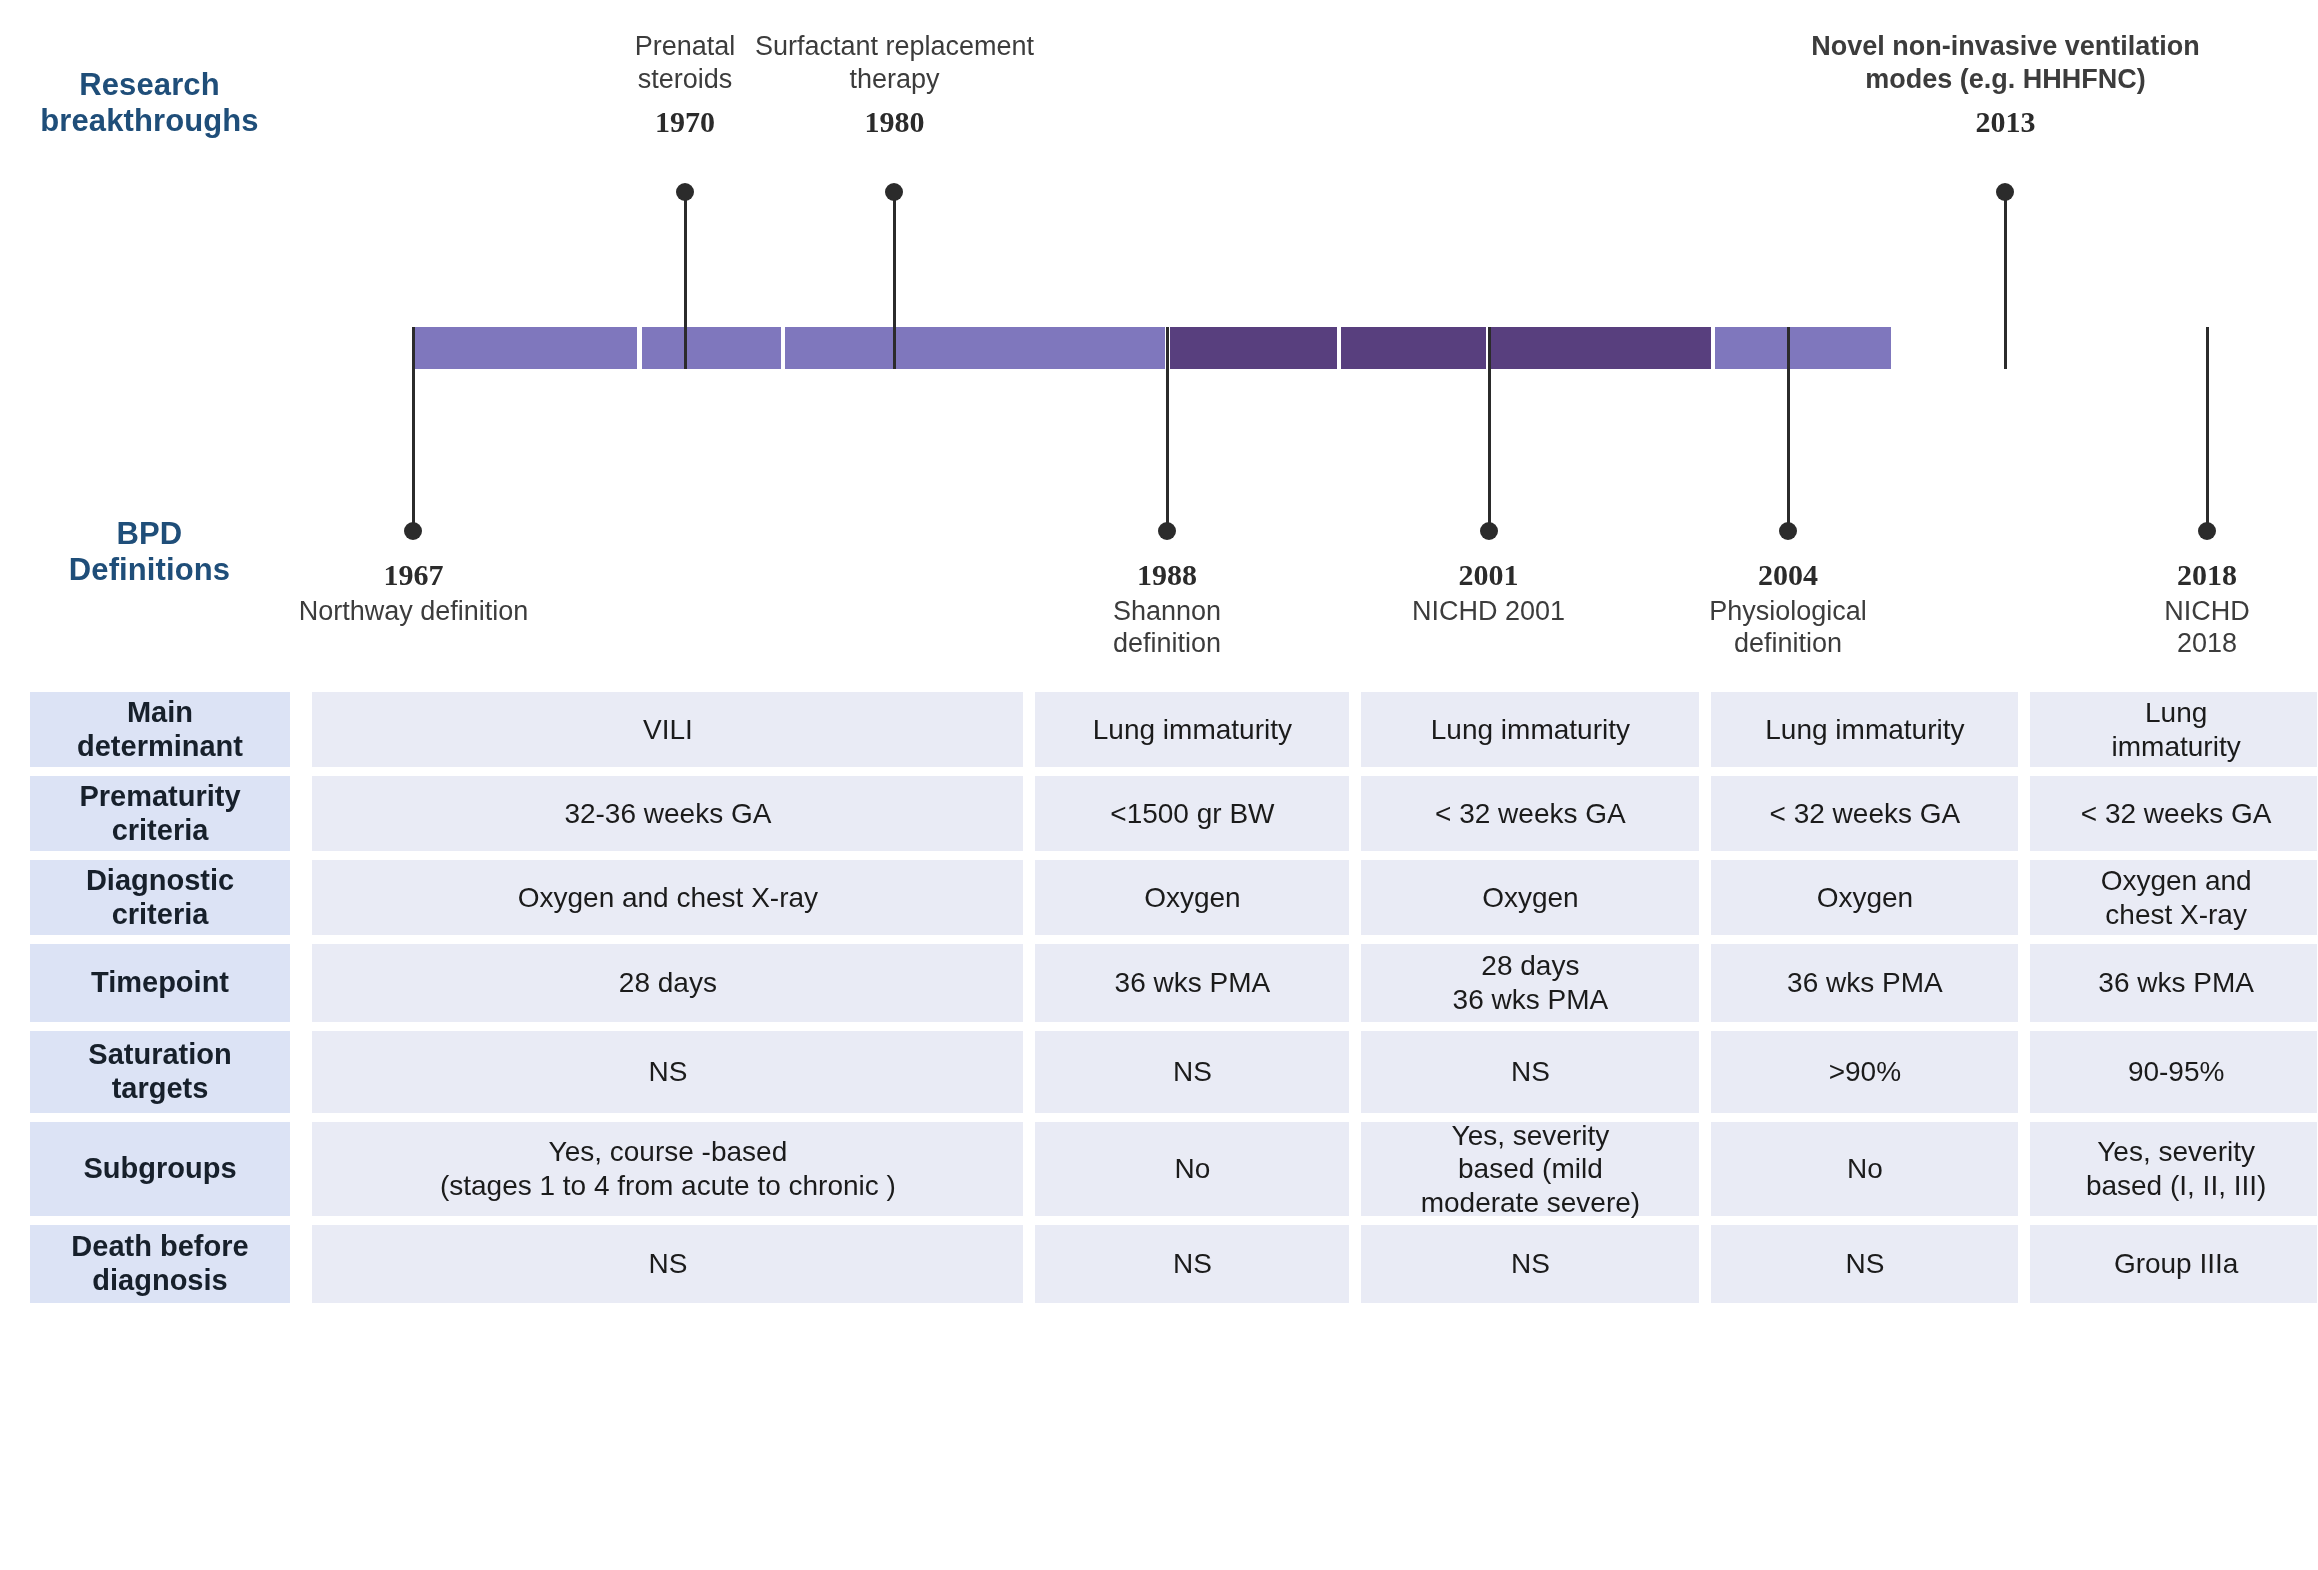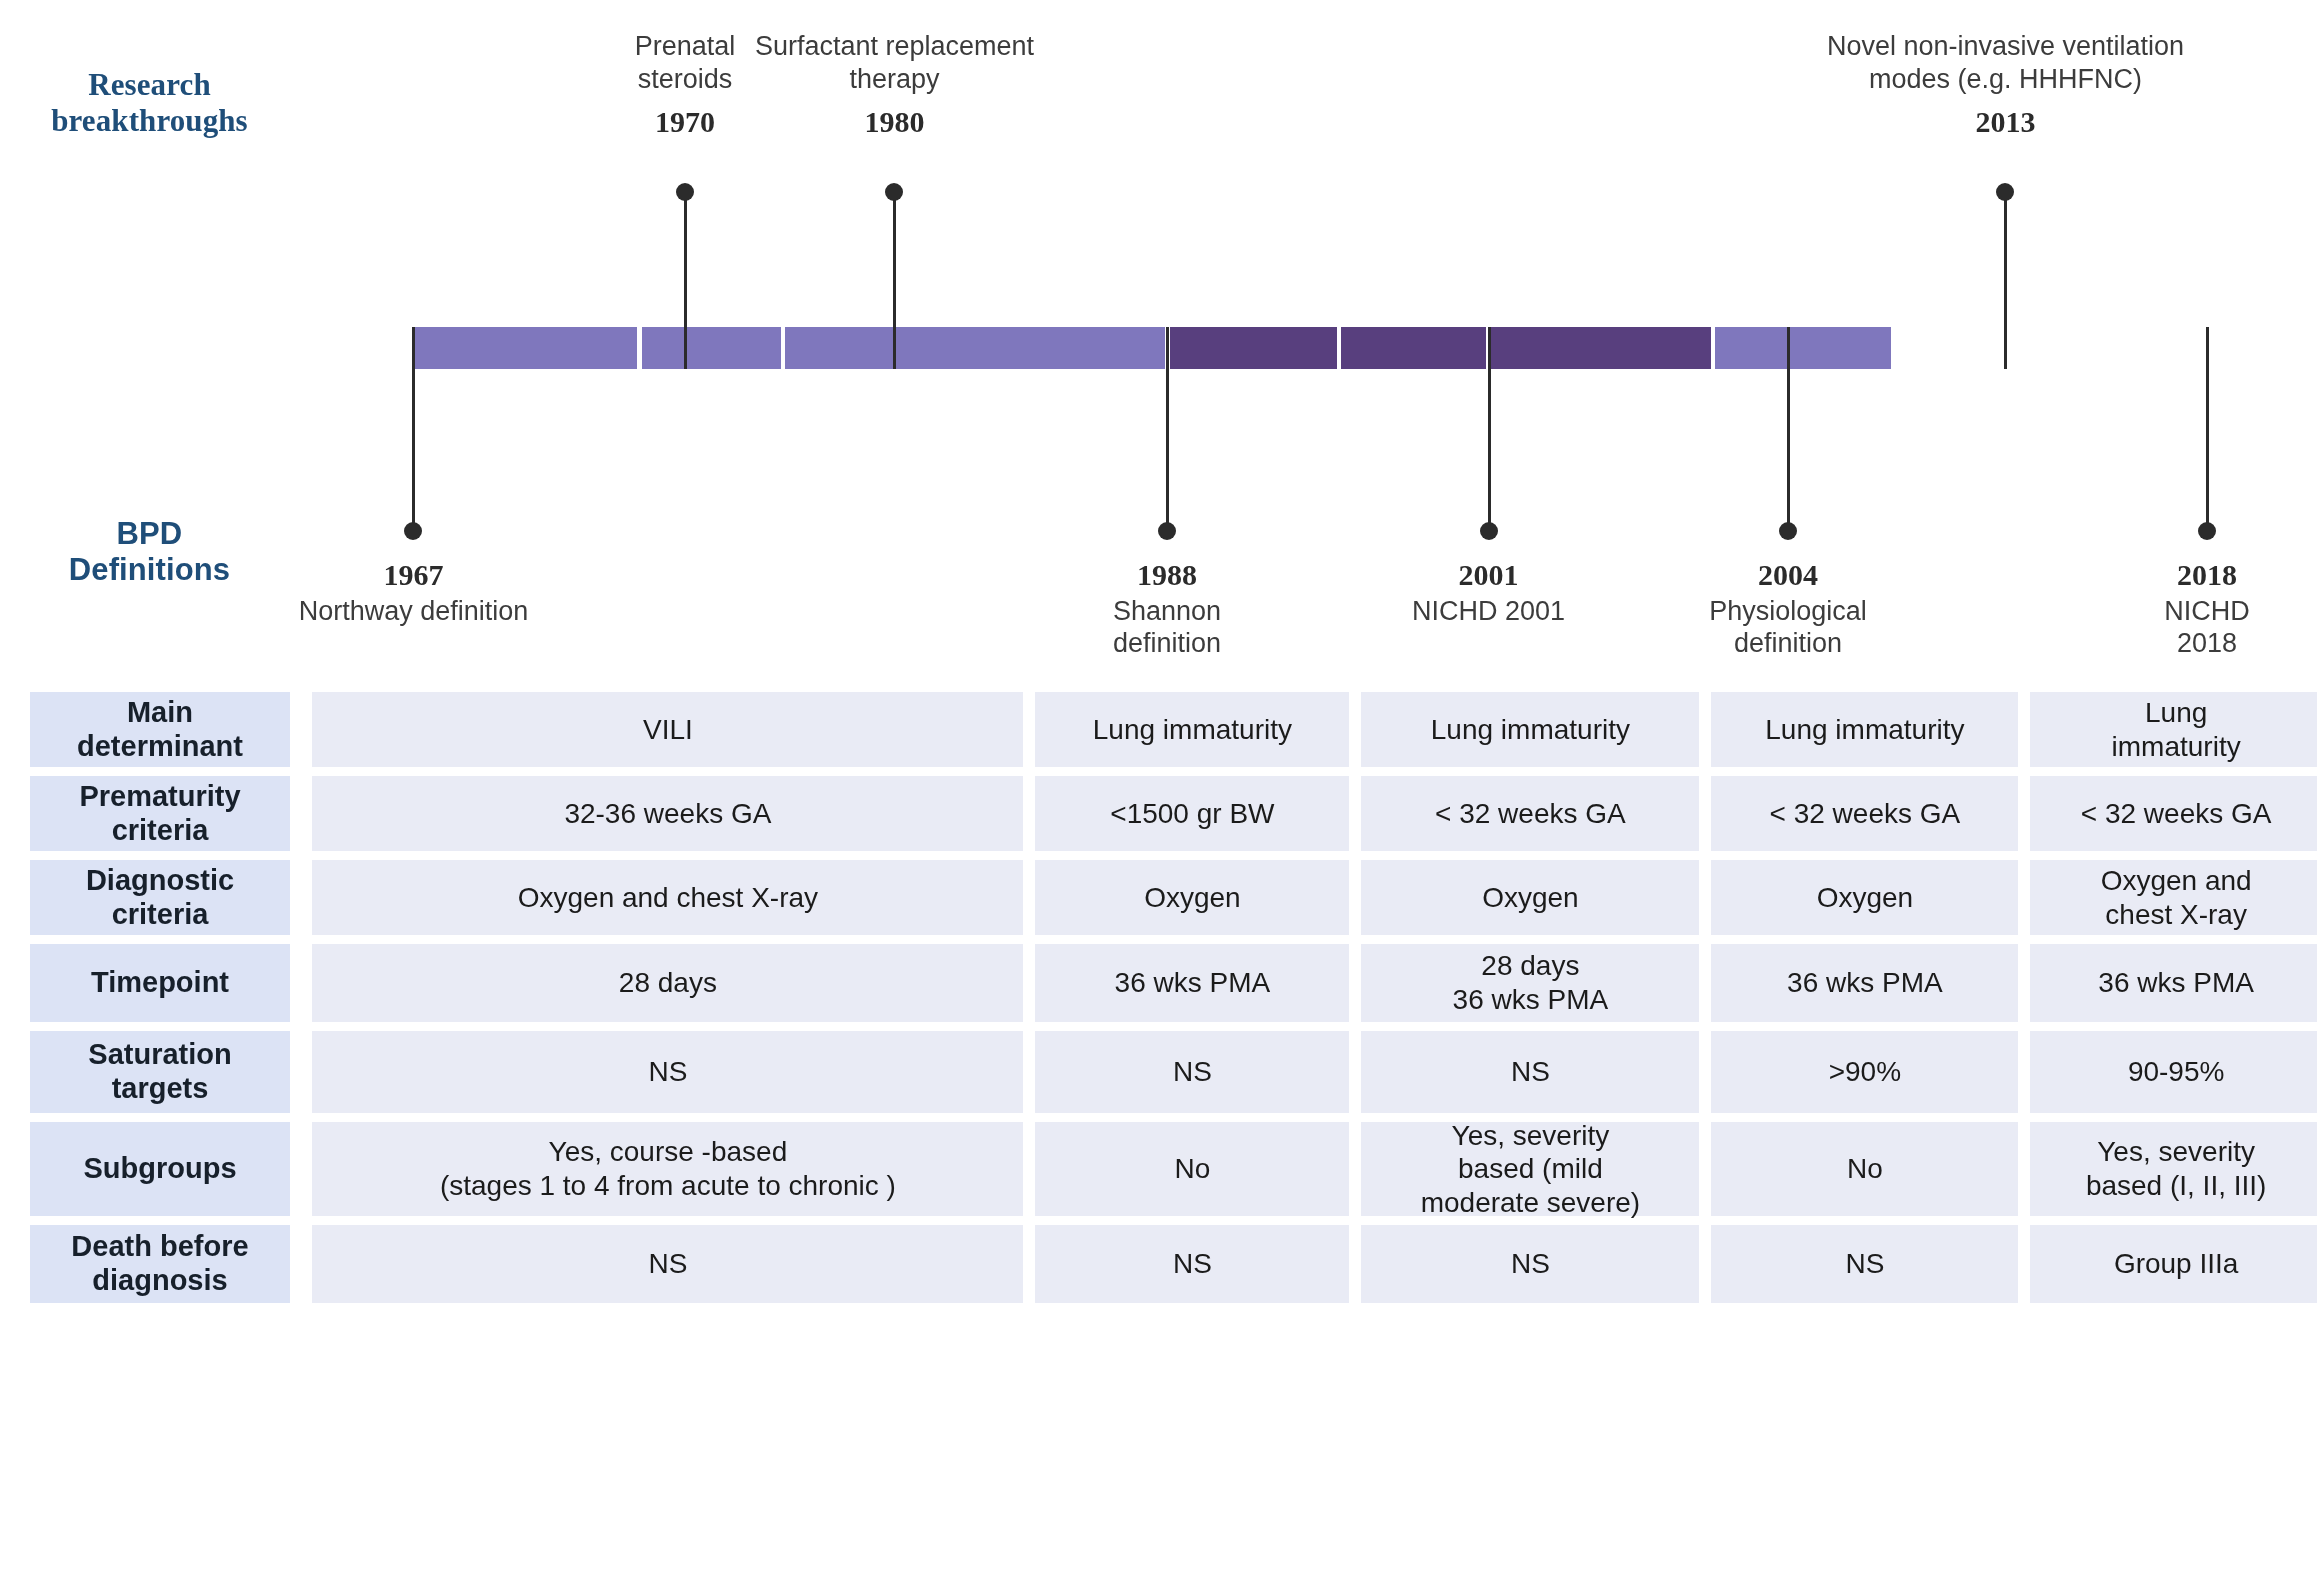--- a/index.html
+++ b/index.html
@@ -14,21 +14,21 @@
   
   .section-heading {
     position: absolute;
     color: #1F4E79;
     font-weight: bold;
     font-size: 31px;
     line-height: 1.16;
     text-align: center;
     letter-spacing: 0.1px;
   }
-  #heading-research { left: 15px; top: 67px; width: 269px; font-family: Liberation Serif, serif; }
+  #heading-research { left: 15px; top: 67px; width: 269px; }
   #heading-bpd { left: 15px; top: 516px; width: 269px; }
 
   
   #timeline-bar {
     position: absolute;
     left: 413px; top: 327px;
     width: 1768px; height: 42px;
     display: flex;
   }
   .bar-seg { height: 100%; }
@@ -156,21 +156,21 @@
         <div class="stem" style="height: 177px;"></div>
         <div class="dot"></div>
         <div class="yr" style="width: 509px; left: -254px;">1980</div>
         <div class="lbl nowrap-pre" style="width: 509px; left: -254px;">Surfactant replacement
 therapy</div>
       </div>
       <div class="marker top" style="left: 2005px; top: 183px; height: 0px;">
         <div class="stem" style="height: 177px;"></div>
         <div class="dot"></div>
         <div class="yr" style="width: 599px; left: -299px;">2013</div>
-        <div class="lbl nowrap-pre" style="width: 599px; left: -299px;">Novel non-invasive ventilation
+        <div class="lbl nowrap-pre" style="width: 599px; left: -299px; font-weight: bold;">Novel non-invasive ventilation
 modes (e.g. HHHFNC)</div>
       </div>
       <div class="marker bottom" style="left: 413px; top: 540px; height: 0px;">
         <div class="stem" style="height: 204px; bottom: 9px;"></div>
         <div class="dot"></div>
         <div class="yr" style="width: 419px; left: -209px;">1967</div>
         <div class="lbl nowrap-pre" style="width: 419px; left: -209px;">Northway definition</div>
       </div>
       <div class="marker bottom" style="left: 1167px; top: 540px; height: 0px;">
         <div class="stem" style="height: 204px; bottom: 9px;"></div>

